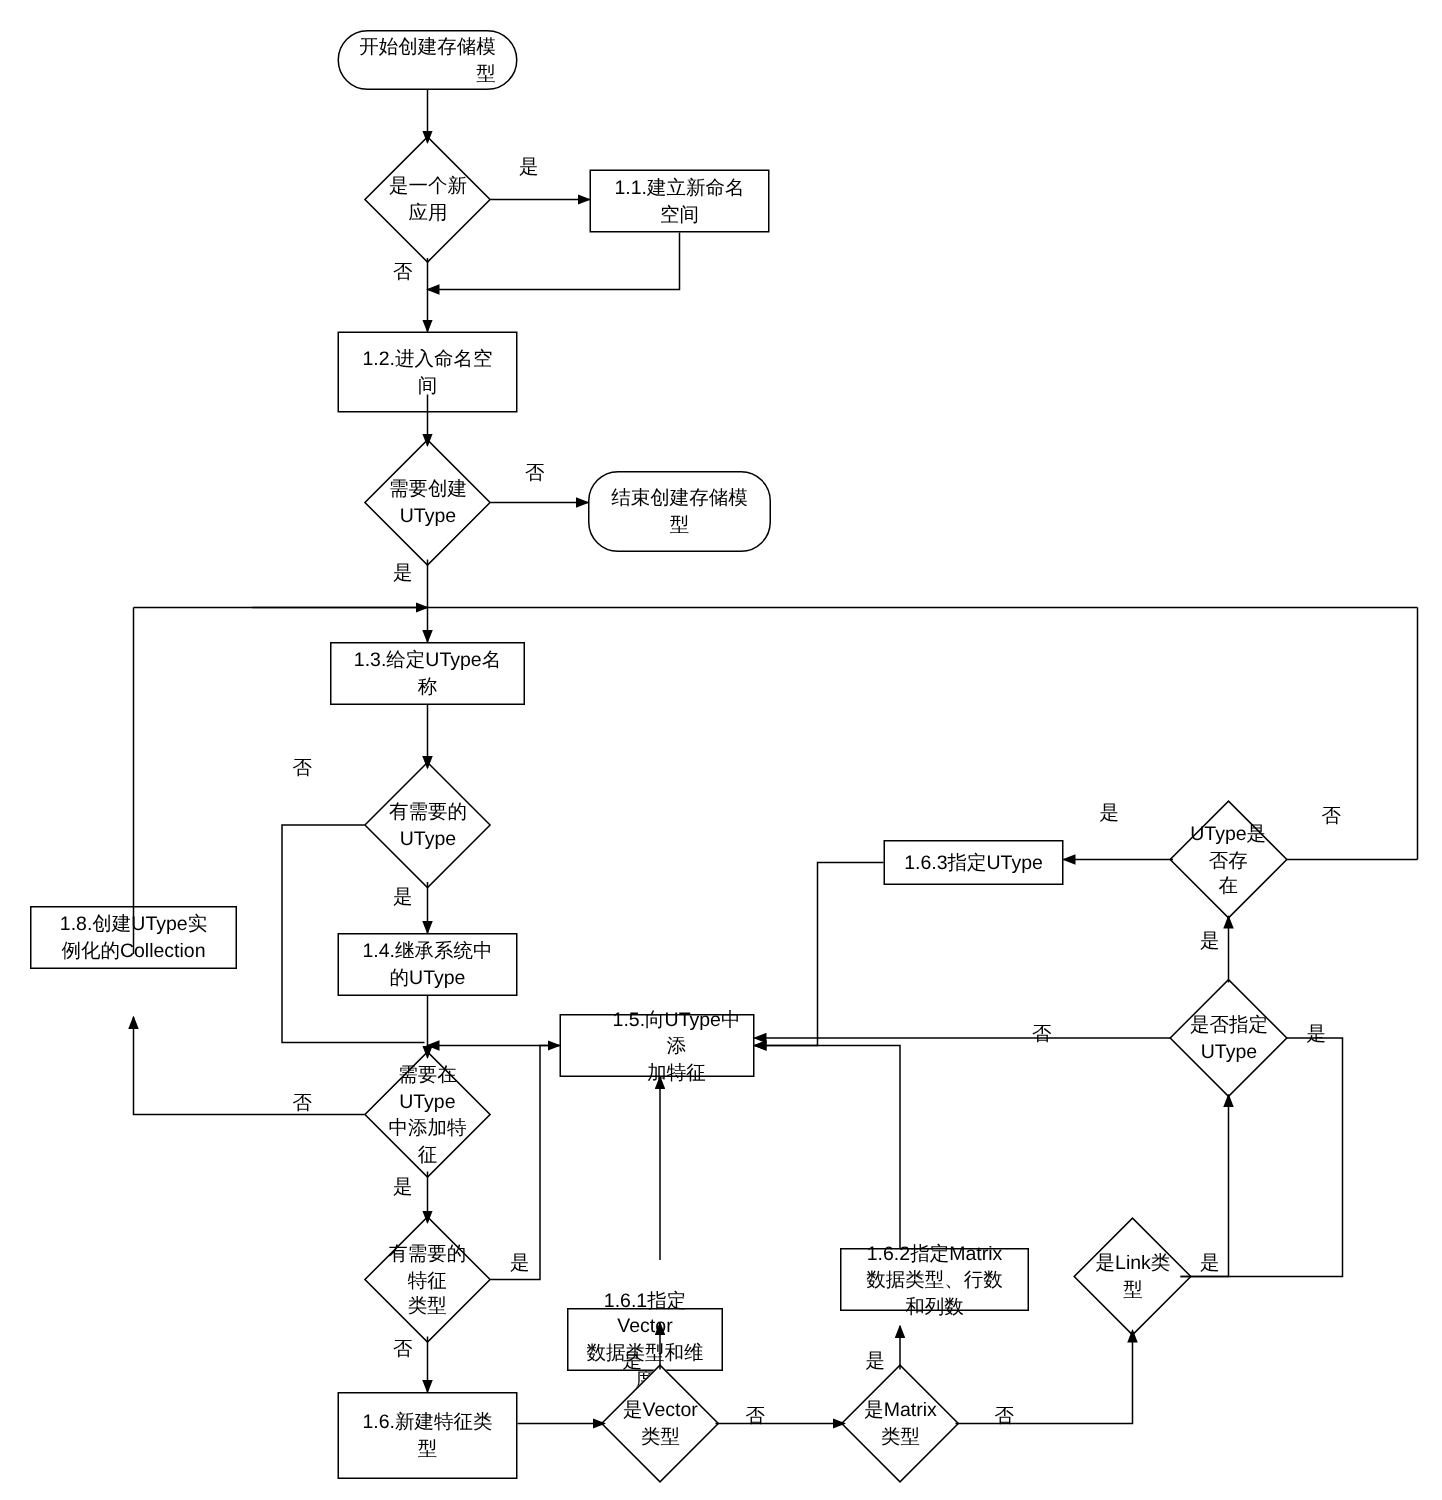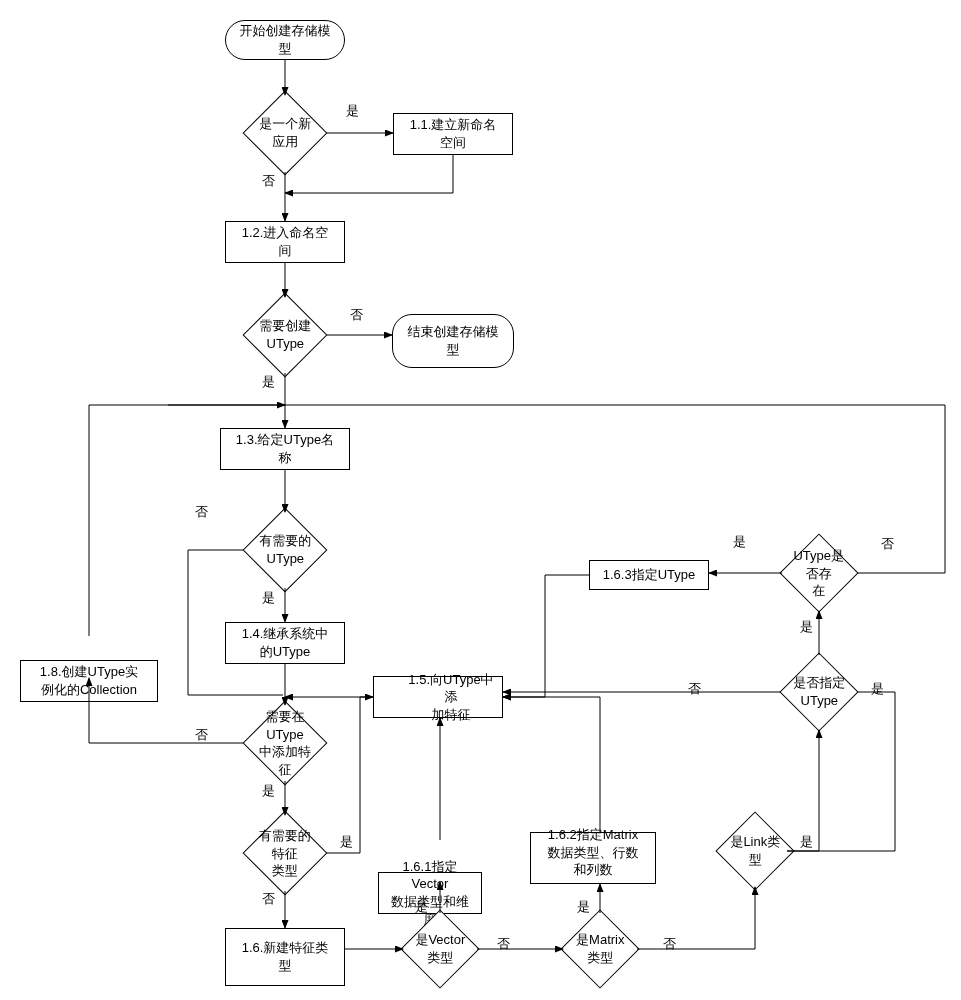--- a/index.html
+++ b/index.html
@@ -8,33 +8,33 @@
   .node { position: absolute; display: flex; align-items: center; justify-content: center; text-align: center; line-height: 1.35; background: #fff; }
   .terminal { border: 1px solid #000; border-radius: 20px; padding: 4px 10px; }
   .process { border: 1px solid #000; padding: 4px 6px; }
   .diamond { border: 1px solid #000; transform: rotate(45deg); }
   .diamond .inner { transform: rotate(-45deg); width: 95px; text-align: center; }
   .lbl { position: absolute; font-size: 13px; }
 </style>
 </head>
 <body>
 
-<div class="node terminal" style="left:225px; top:20px; width:120px; height:40px;">
+<div class="node terminal" style="left:225px; top:20px; width:120px; height:40px;text-align:right;">
   <span>开始创建存储模<br>型</span>
 </div>
 
 <div class="node diamond" style="left:255px; top:103px; width:60px; height:60px;">
   <span class="inner">是一个新应用</span>
 </div>
 
 <div class="node process" style="left:393px; top:113px; width:120px; height:42px;">
   <span>1.1.建立新命名<br>空间</span>
 </div>
 
-<div class="node process" style="left:225px; top:221px; width:120px; height:42px;">
+<div class="node process" style="left:225px; top:221px; width:120px; height:54px;">
   <span>1.2.进入命名空<br>间</span>
 </div>
 
 <div class="node diamond" style="left:255px; top:305px; width:60px; height:60px;">
   <span class="inner">需要创建<br>UType</span>
 </div>
 
 <div class="node terminal" style="left:392px; top:314px; width:122px; height:54px;">
   <span>结束创建存储模<br>型</span>
 </div>
@@ -44,21 +44,21 @@
 </div>
 
 <div class="node diamond" style="left:255px; top:520px; width:60px; height:60px;">
   <span class="inner">有需要的<br>UType</span>
 </div>
 
 <div class="node process" style="left:225px; top:622px; width:120px; height:42px;justify-content:center;">
   <span>1.4.继承系统中<br>的UType</span>
 </div>
 
-<div class="node process" style="left:20px; top:660px; width:138px; height:42px;">
+<div class="node process" style="left:20px; top:604px; width:138px; height:42px;">
   <span>1.8.创建UType实<br>例化的Collection</span>
 </div>
 
 <div class="node process" style="left:373px; top:676px; width:130px; height:42px;padding-left:32px;">
   <span>1.5.向UType中添<br>加特征</span>
 </div>
 
 <div class="node diamond" style="left:255px; top:713px; width:60px; height:60px;">
   <span class="inner">需要在UType<br>中添加特征</span>
 </div>
@@ -68,21 +68,21 @@
 </div>
 
 <div class="node process" style="left:225px; top:928px; width:120px; height:58px;">
   <span>1.6.新建特征类<br>型</span>
 </div>
 
 <div class="node process" style="left:378px; top:872px; width:104px; height:42px;">
   <span>1.6.1指定Vector<br>数据类型和维度</span>
 </div>
 
-<div class="node process" style="left:530px; top:832px; width:126px; height:52px;align-items:flex-end;">
+<div class="node process" style="left:560px; top:832px; width:126px; height:42px;">
   <span>1.6.2指定Matrix<br>数据类型、行数<br>和列数</span>
 </div>
 
 <div class="node process" style="left:589px; top:560px; width:120px; height:30px;">
   <span>1.6.3指定UType</span>
 </div>
 
 <div class="node diamond" style="left:412px; top:921px; width:56px; height:56px;">
   <span class="inner">是Vector类型</span>
 </div>

